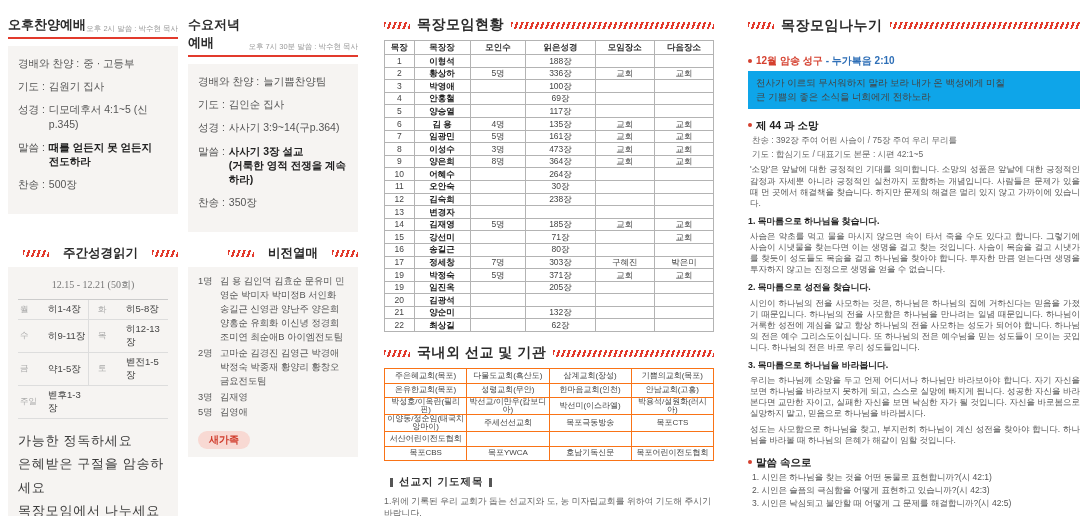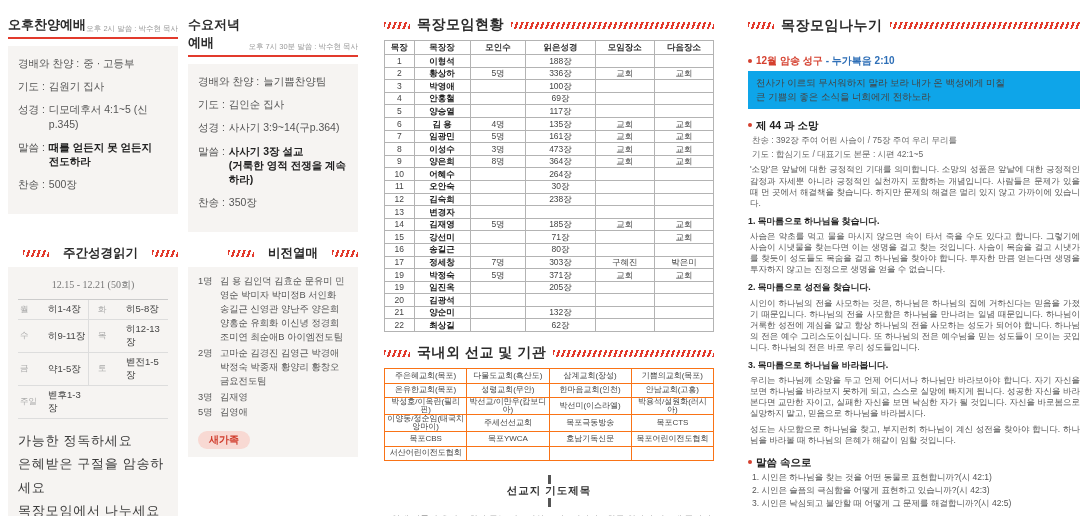--- a/index.html
+++ b/index.html
@@ -56,21 +56,21 @@
   .status-table th:nth-child(1){width:9%;}
   .status-table th:nth-child(2){width:17%;}
   .status-table th:nth-child(3){width:17%;}
   .status-table th:nth-child(4){width:21%;}
   .status-table th:nth-child(5){width:18%;}
   .status-table th:nth-child(6){width:18%;}
   .missions-table{width:100%;border-collapse:collapse;}
   .missions-table td{border:1px solid #f97316;font-size:8px;color:#444;text-align:center;
     padding:0 1px;height:13.5px;line-height:1;width:25%;}
   .prayer{margin-top:14px;}
-  .prayer-title{display:flex;align-items:center;font-weight:700;font-size:10.5px;color:#333;letter-spacing:1px;flex-direction:column;}
+  .prayer-title{display:flex;align-items:center;font-weight:700;font-size:10.5px;color:#333;letter-spacing:1px;}
   .tick{display:inline-block;width:3px;height:9px;background:#555;margin:0 6px;}
   .prayer-body{margin-top:7px;font-size:8.8px;color:#666;}
   
   .col-right{font-size:8.5px;line-height:1.3;color:#555;}
   .bullet{display:inline-block;width:4px;height:4px;background:#d5402f;border-radius:50%;margin:0 4px 1px 0;vertical-align:middle;flex:none;}
   .mv-head{margin-top:20px;font-size:10px;font-weight:700;}
   .mv-label{color:#d5402f;}
   .mv-ref{color:#2e6fb7;margin-left:3px;}
   .verse-box{margin-top:4px;background:#0ea5e9;padding:5px 8px;font-size:9.5px;color:#444;white-space:pre-line;line-height:1.45;}
   .lesson-head{margin-top:10px;font-size:10.5px;font-weight:700;color:#222;}
@@ -449,30 +449,30 @@
             <td>박선미(이스라엘)</td>
             <td>박용석/설원화(러시아)</td>
           </tr>
           <tr>
             <td>이양동/정순임(태국치앙마이)</td>
             <td>주세선선교회</td>
             <td>목포극동방송</td>
             <td>목포CTS</td>
           </tr>
           <tr>
+            <td>서산어린이전도협회</td>
+            <td></td>
+            <td></td>
+            <td></td>
+          </tr>
+          <tr>
             <td>목포CBS</td>
             <td>목포YWCA</td>
             <td>호남기독신문</td>
             <td>목포어린이전도협회</td>
-          </tr>
-          <tr>
-            <td>서산어린이전도협회</td>
-            <td></td>
-            <td></td>
-            <td></td>
           </tr>
         </tbody>
     </table>
 
     <div class="prayer">
       <div class="prayer-title">
         <span class="tick"></span>
         <span>선교지 기도제목</span>
         <span class="tick"></span>
       </div>

